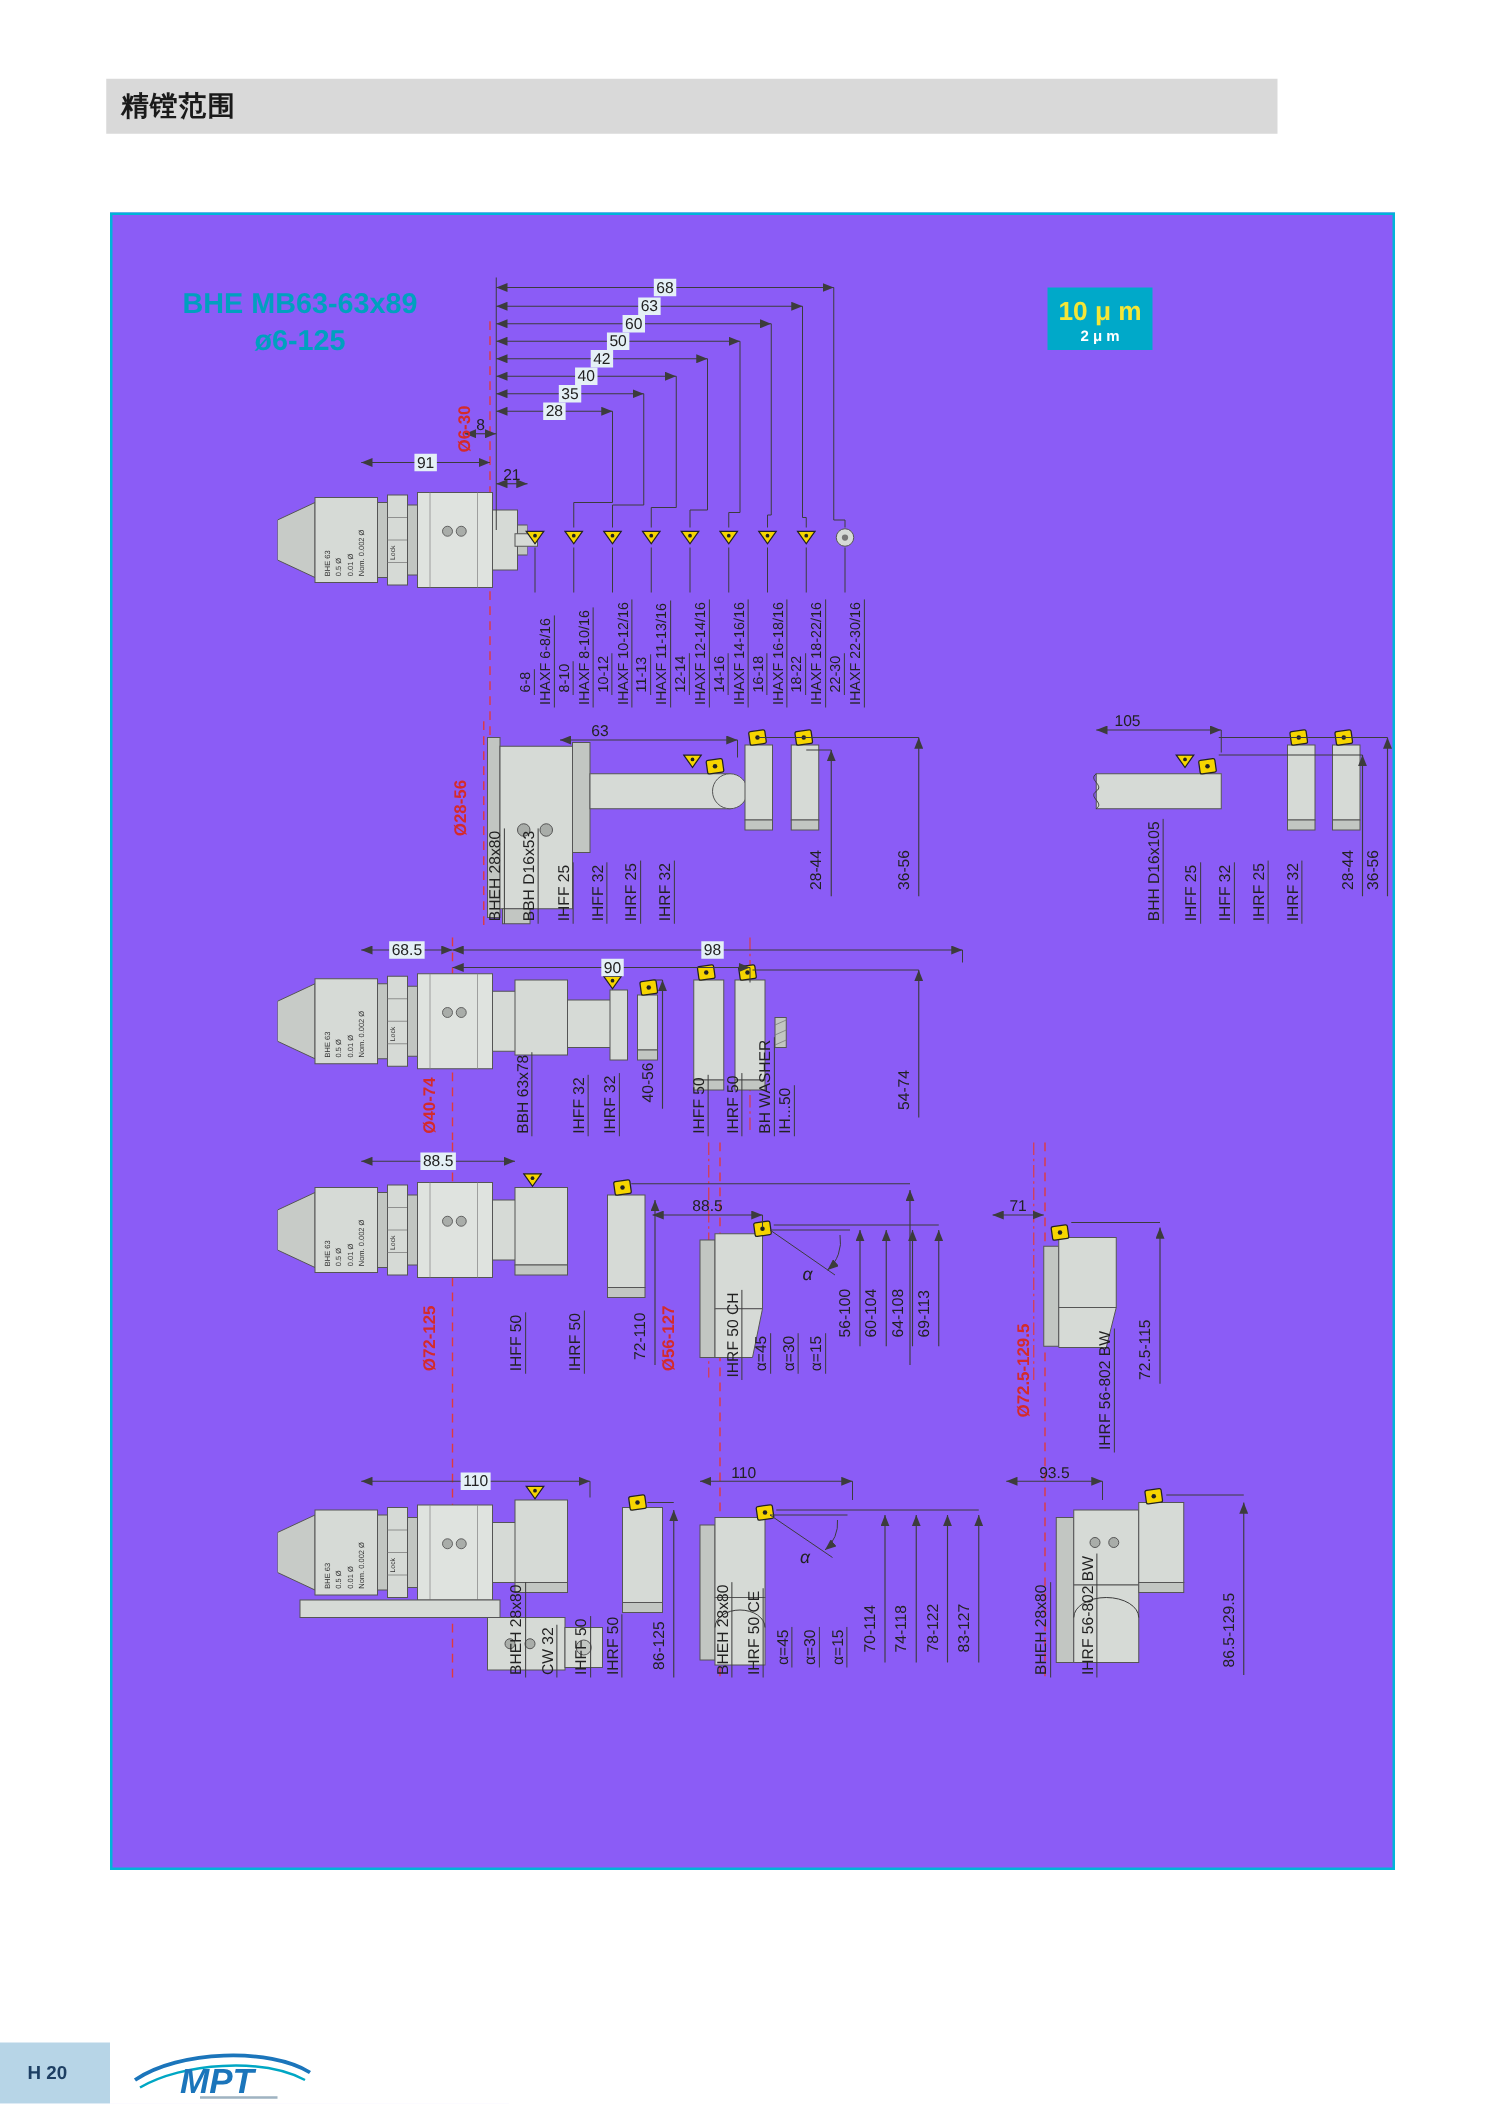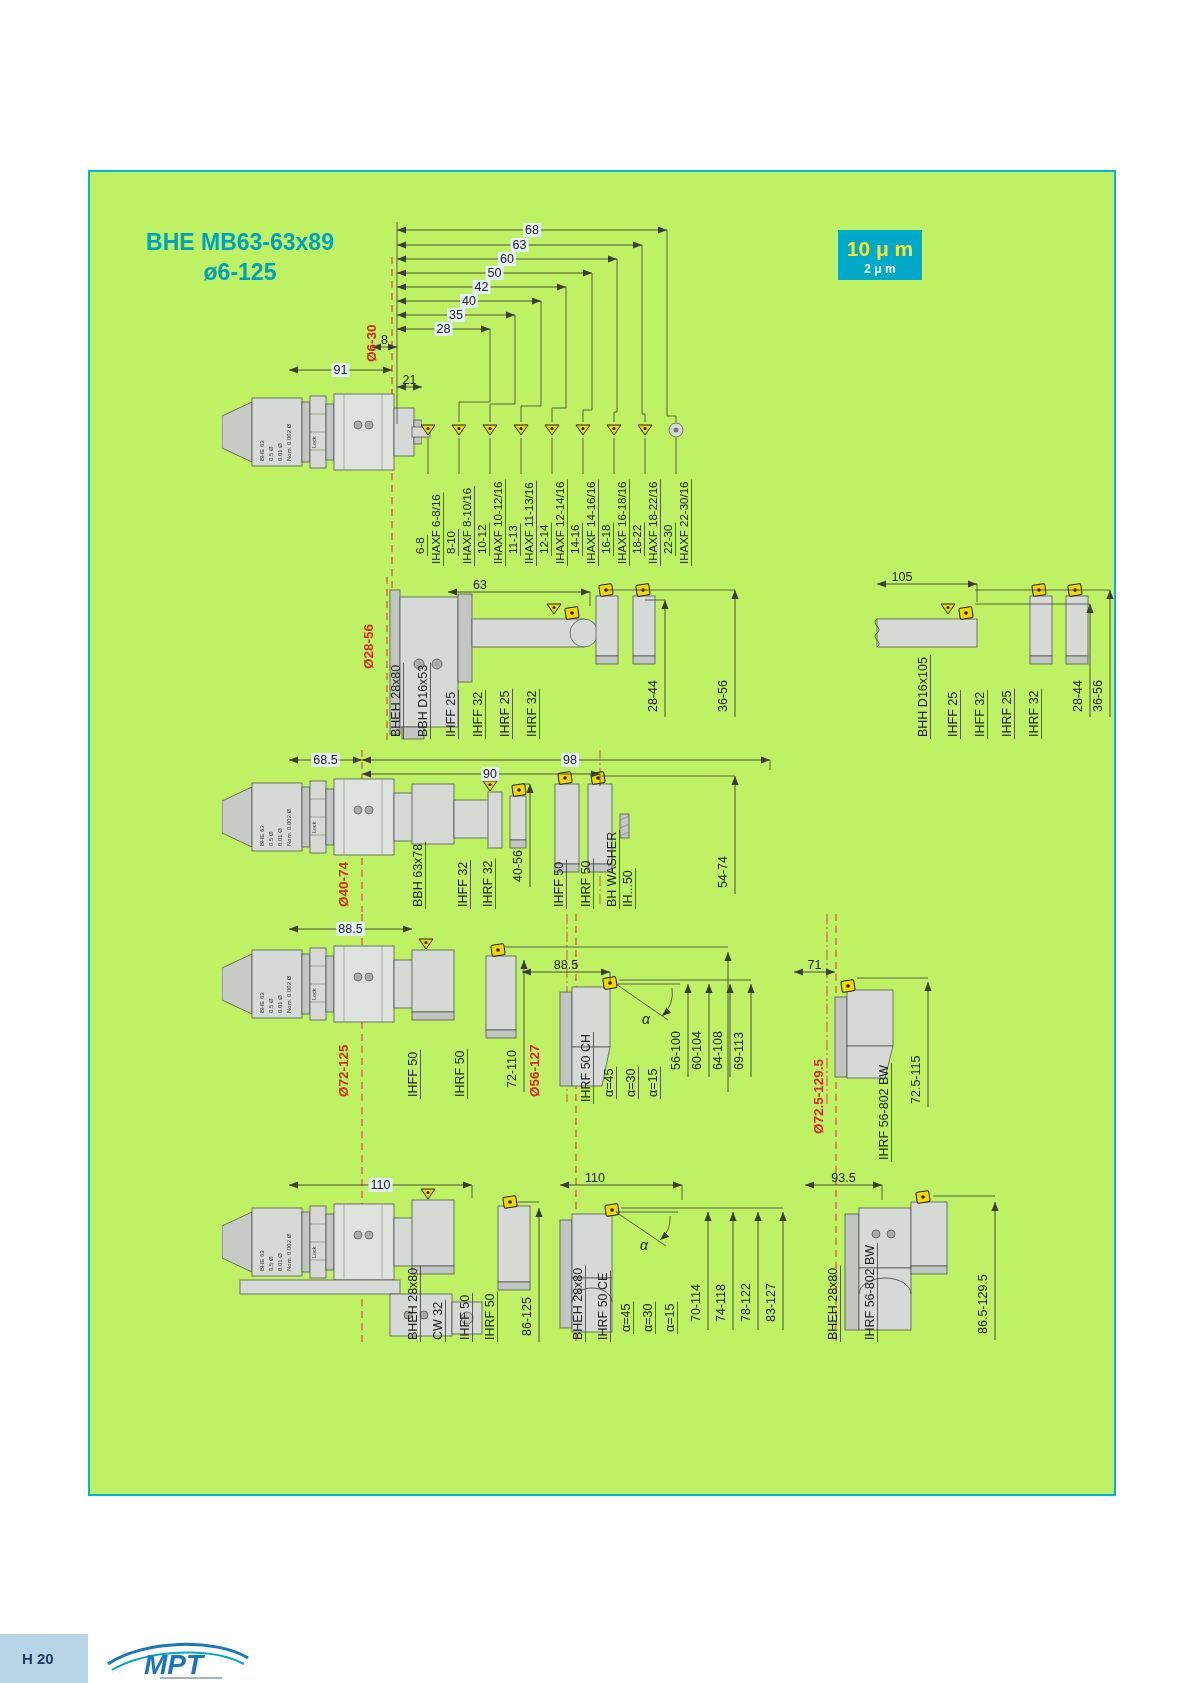--- a/index.html
+++ b/index.html
@@ -2,40 +2,43 @@
 <html><head>
 <meta charset="utf-8">
 <style>
   html,body{margin:0;padding:0;background:#fff;}
   #page{position:relative;width:1200px;height:1683px;background:#ffffff;font-family:"Liberation Sans",sans-serif;overflow:hidden;}
   .header-bar{position:absolute;left:85px;top:63px;width:937px;height:44px;background:#d9d9d9;display:flex;align-items:center;}
   .header-bar h1{margin:0 0 0 12px;font-size:22px;font-weight:bold;color:#1a1a1a;letter-spacing:1px;}
   .subtitle{position:absolute;left:86px;top:126px;width:900px;color:#111;}
   .subtitle .main{font-size:19px;font-weight:bold;margin-right:6px;}
   .subtitle .detail{font-size:15.5px;font-weight:bold;}
-  .panel{position:absolute;left:88px;top:170px;width:1024px;height:1322px;border:2px solid #00b4d8;background:#bef264;box-sizing:content-box;}
+  .panel{position:absolute;left:88px;top:170px;width:1024px;height:1322px;border:2px solid #00b4d8;background:#8b5cf6;box-sizing:content-box;}
   .panel svg{position:absolute;left:0;top:0;}
   svg text{font-family:"Liberation Sans",sans-serif;}
   .dim{stroke:#3c3c3c;stroke-width:0.9;}
   .thin{stroke:#3c3c3c;stroke-width:0.8;fill:none;}
   .dimtxt{font-size:12.5px;fill:#222;}
   .bg{fill:#e4f0f6;}
   .ull{stroke:#3c3c3c;stroke-width:0.8;}
   .redline{stroke:#e03a3c;stroke-width:1.1;fill:none;stroke-dasharray:7,5;}
   .reddot{stroke:#e03a3c;stroke-width:0.9;fill:none;stroke-dasharray:10,3,2,3;}
   .c1{fill:#c7cbc7;}.c2{fill:#d6dad6;}.c3{fill:#c2c6c2;}.c4{fill:#dfe3df;}
   .footer-band{position:absolute;left:0;top:1634px;width:88px;height:49px;background:#b7d5e7;display:flex;align-items:center;}
   .footer-band span{margin-left:22px;font-size:15px;font-weight:bold;color:#1d3f63;}
   .logo{position:absolute;left:98px;top:1632px;}
 </style>
 </head>
 <body>
 
 <div id="page">
 
+  <div class="header-bar">
+    <h1>精镗范围</h1>
+  </div>
 
 
   <div class="panel">
     <svg id="diag" width="1024" height="1322" viewBox="0 0 1024 1322">
       <defs>
         <marker id="ah" viewBox="0 0 10 8" refX="10" refY="4" markerWidth="9" markerHeight="7.2" markerUnits="userSpaceOnUse" orient="auto-start-reverse">
           <path d="M0,0L10,4L0,8z" fill="#3c3c3c"></path>
         </marker>
         <symbol id="insq" viewBox="0 0 16 16">
           <g transform="rotate(-8 8 8)">

